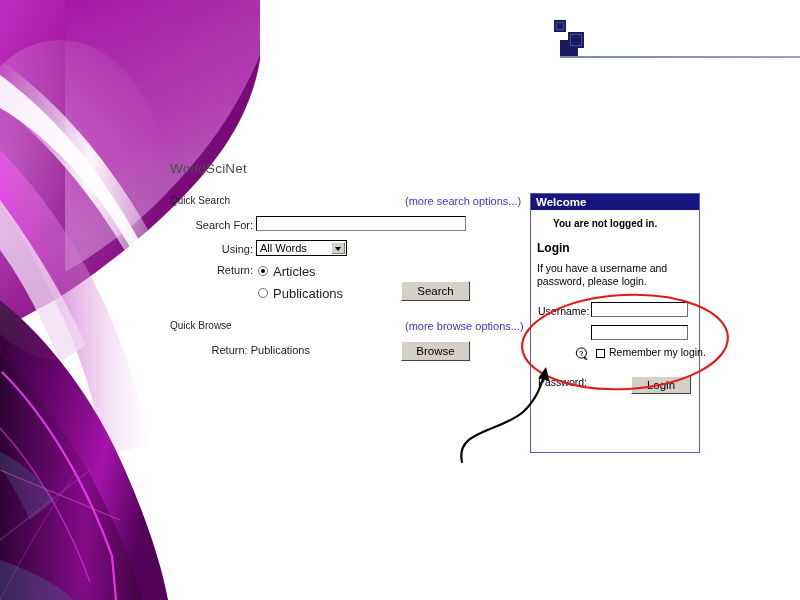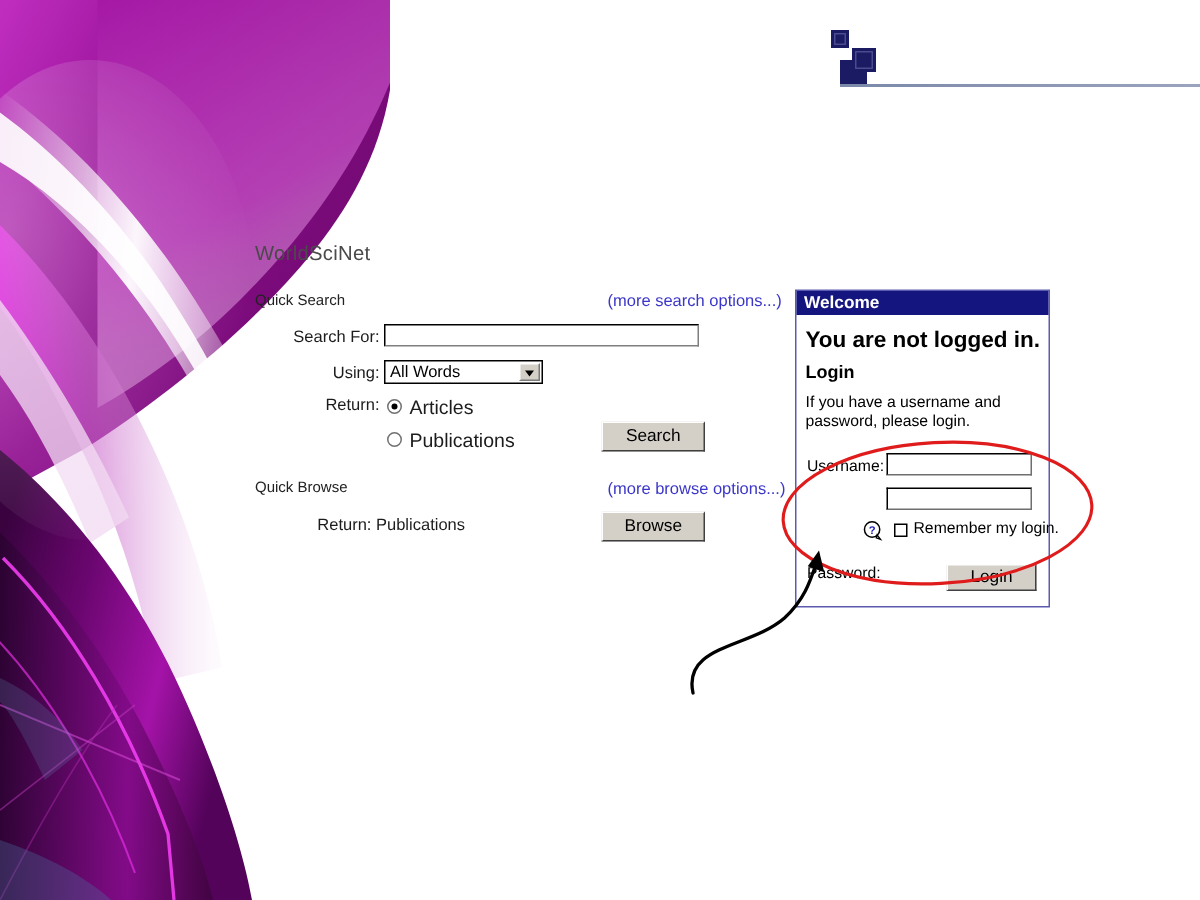--- a/index.html
+++ b/index.html
@@ -106,21 +106,21 @@
     border: 1px solid #000000;
     border-right-color: #7f7f7f;
     border-bottom-color: #7f7f7f;
     box-sizing: border-box;
   }
 
   #label-using { left: 150px; top: 243px; width: 103px; }
   #select-using {
     position: absolute;
     left: 256px; top: 240px;
-    width: 106px; height: 16px;
+    width: 91px; height: 16px;
     background: #ffffff;
     border: 1px solid #000000;
     box-sizing: border-box;
   }
   #select-using .sel-text {
     position: absolute;
     left: 3px; top: 1px;
     font-size: 11px;
     color: #000;
   }
@@ -191,41 +191,41 @@
   #quick-browse-head { left: 170px; top: 320px; }
   #more-browse-link  { left: 358px; top: 320px; }
   #label-browse-return {
     left: 160px; top: 344px; width: 150px; text-align: right;
   }
 
   
   #login-panel {
     position: absolute;
     left: 530px; top: 193px;
-    width: 170px; height: 212px;
+    width: 170px; height: 260px;
     background: #ffffff;
     border: 1px solid #5b5bb0;
     box-sizing: border-box;
   }
   #login-header {
     position: absolute;
     left: 0; top: 0;
     width: 100%; height: 16px;
     background: #151580;
     color: #ffffff;
     font-size: 11.5px;
     font-weight: bold;
     line-height: 16px;
     padding-left: 5px;
     box-sizing: border-box;
   }
   #not-logged-in {
     position: absolute;
-    left: 6px; top: 24px;
-    font-size: 15px;
+    left: 22px; top: 24px;
+    font-size: 10px;
     font-weight: bold;
     color: #000000;
   }
   #login-heading {
     position: absolute;
     left: 6px; top: 47px;
     font-size: 12px;
     font-weight: bold;
     color: #000000;
   }

